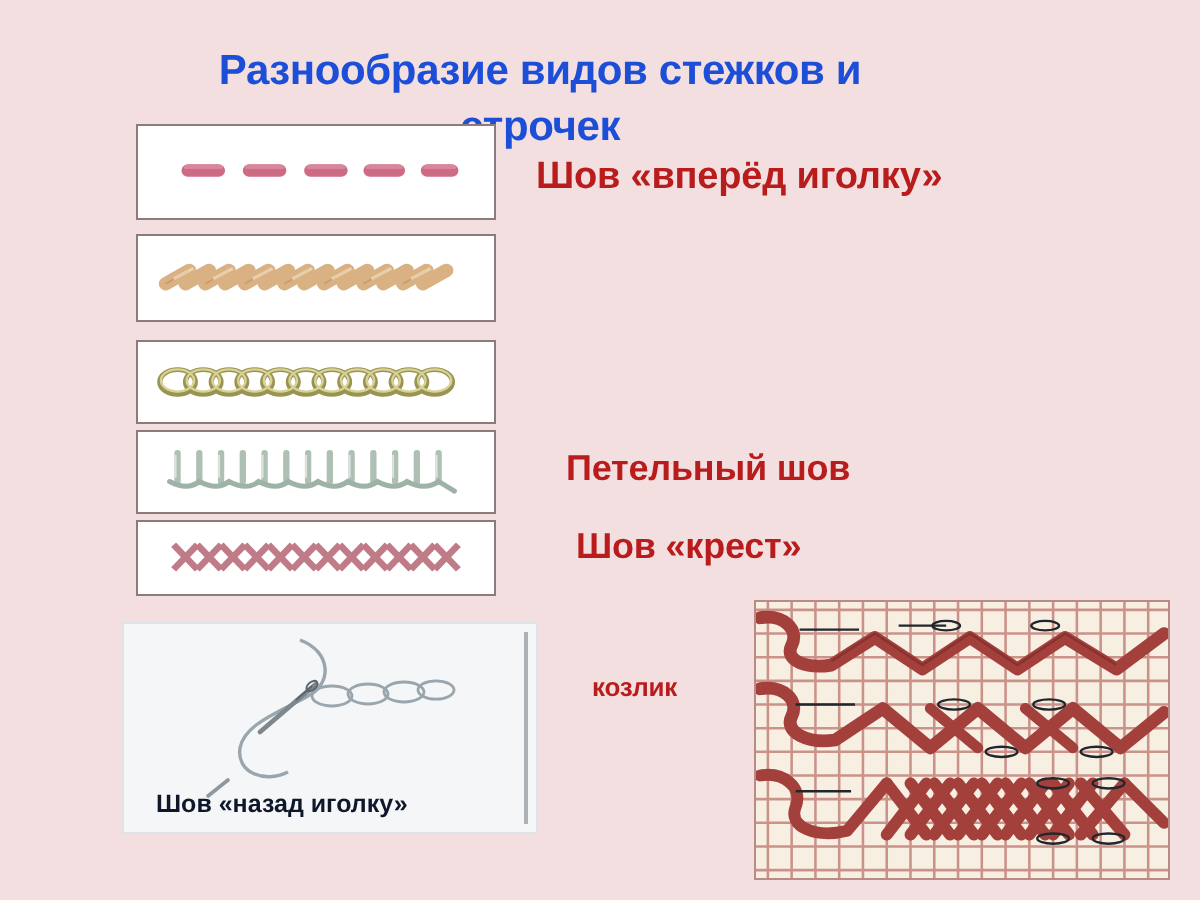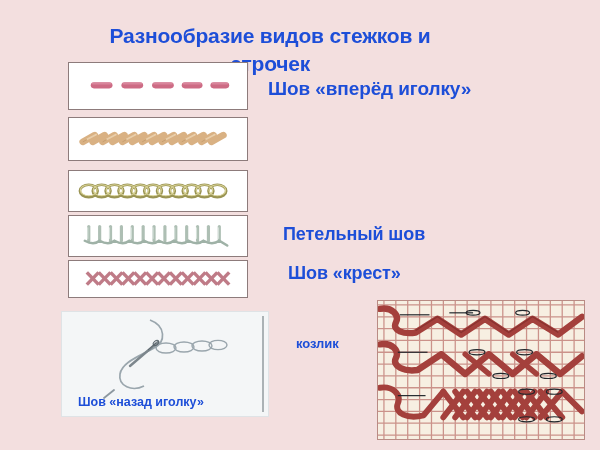--- a/index.html
+++ b/index.html
@@ -55,21 +55,21 @@
   .sample-box.b3 { top: 170px; height: 42px; }
   .sample-box.b4 { top: 215px; height: 42px; }
   .sample-box.b5 { top: 260px; height: 38px; }
 
   .stitch-svg { display: block; width: 100%; height: 100%; }
 
   
   .label {
     position: absolute;
     font-weight: bold;
-    color: #1d4ed8;
+    color: #b91c1c;
     white-space: nowrap;
     letter-spacing: -0.1px;
   }
   .lbl-running   { left: 268px; top: 78px;  font-size: 19px; }
   .lbl-stem      { left: 278px; top: 134px; font-size: 18px; }
   .lbl-chain     { left: 278px; top: 178px; font-size: 18px; }
   .lbl-buttonhole{ left: 283px; top: 224px; font-size: 18px; }
   .lbl-cross     { left: 288px; top: 263px; font-size: 18px; text-align: center; }
   .lbl-herring   { left: 296px; top: 336px; font-size: 13px; }
 
@@ -84,21 +84,21 @@
     overflow: hidden;
     box-shadow: 0 0 0 1px #dfe3e6;
   }
   .photo .ph-svg { display: block; width: 100%; height: 100%; }
   .photo-caption {
     position: absolute;
     left: 16px;
     bottom: 7px;
     font-size: 12.5px;
     font-weight: bold;
-    color: #1d4ed8;
+    color: #0f172a;
     white-space: nowrap;
   }
 
   
   .herring {
     position: absolute;
     left: 377px;
     top: 300px;
     width: 208px;
     height: 140px;

